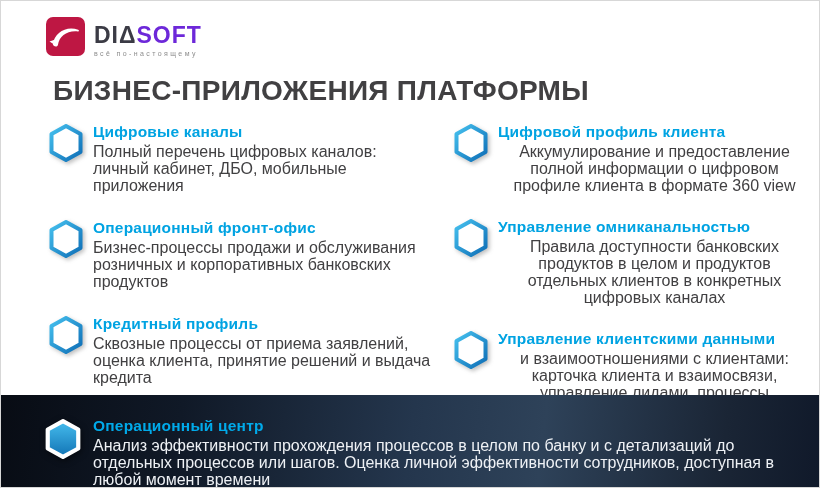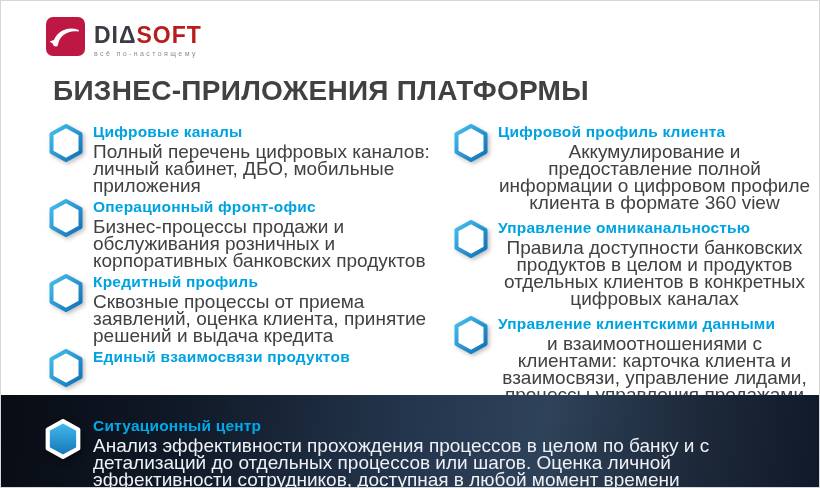--- a/index.html
+++ b/index.html
@@ -12,49 +12,49 @@
 
   
   .logo { position:absolute; left:45px; top:16px; display:flex; align-items:flex-start; }
   .logo-mark {
     width:39px; height:39px; border-radius:7px; background:#be1743;
     position:relative; flex-shrink:0;
   }
   .logo-mark svg { position:absolute; inset:0; }
   .logo-textblock { margin-left:9px; padding-top:7px; }
   .logo-word { font-size:23px; font-weight:bold; letter-spacing:1px; line-height:1; color:#3b3b45; }
-  .logo-word .soft { color:#b91c1c; }
+  .logo-word .soft { color:#6d28d9; }
   .logo-tagline { font-size:7px; letter-spacing:2.4px; color:#8c8c8c; margin-top:3px; }
 
   
   .page-title {
     position:absolute; left:52px; top:74px; margin:0;
     font-size:28px; font-weight:bold; color:#414042; letter-spacing:0.3px;text-align:right;
   }
 
   
   .columns {
     position:absolute; left:48px; top:122px; width:762px;
     display:grid; grid-template-columns:405px 1fr;
   }
   .col { display:flex; flex-direction:column; }
-  .col-left  { gap:4px; }
-  .col-right { gap:8px; }
+  .col-left  { gap:25px; }
+  .col-right { gap:24px; }
 
   .item { display:flex; align-items:flex-start; }
   .hex {
     width:34px; height:38px; flex-shrink:0; margin-right:10px; margin-top:1px;
     filter:drop-shadow(2px 2px 2px rgba(70,70,70,0.35));
   }
   .item-title {
     margin:0 0 2px 0; font-size:15.5px; font-weight:bold;
     color:#00a3e2; letter-spacing:0.2px;
   }
   .item-body {
-    margin:0; font-size:19px; line-height:17px; color:#414042;
+    margin:0; font-size:16px; line-height:17px; color:#414042;
   }
   .col-left  .item-body { max-width:342px; }
   .col-right .item-body { max-width:336px;text-align:center; }
 
   
   .footer {
     position:absolute; left:0; right:0; bottom:0; height:92px;
     background:linear-gradient(97deg,
       #080c14 0%, #101927 22%, #24364d 50%, #2e4259 66%, #1a2535 88%, #10192a 100%);
   }
@@ -176,19 +176,19 @@
 
     </div>
   </div>
 
   <div class="footer">
     <div class="item">
       <svg class="hex" viewBox="0 0 34 38">
         <polygon points="17,2 31.5,10 31.5,28 17,36 2.5,28 2.5,10" fill="url(#hexFill)" stroke="#ffffff" stroke-width="4" stroke-linejoin="round"></polygon>
       </svg>
       <div class="item-text">
-        <h3 class="item-title">Ситуационный центр</h3>
+        <h3 class="item-title">Операционный центр</h3>
         <p class="item-body">Анализ эффективности прохождения процессов в целом по банку и с детализаций до отдельных процессов или шагов. Оценка личной эффективности сотрудников, доступная в любой момент времени</p>
       </div>
     </div>
   </div>
 
 </div>
 
 </body></html>

